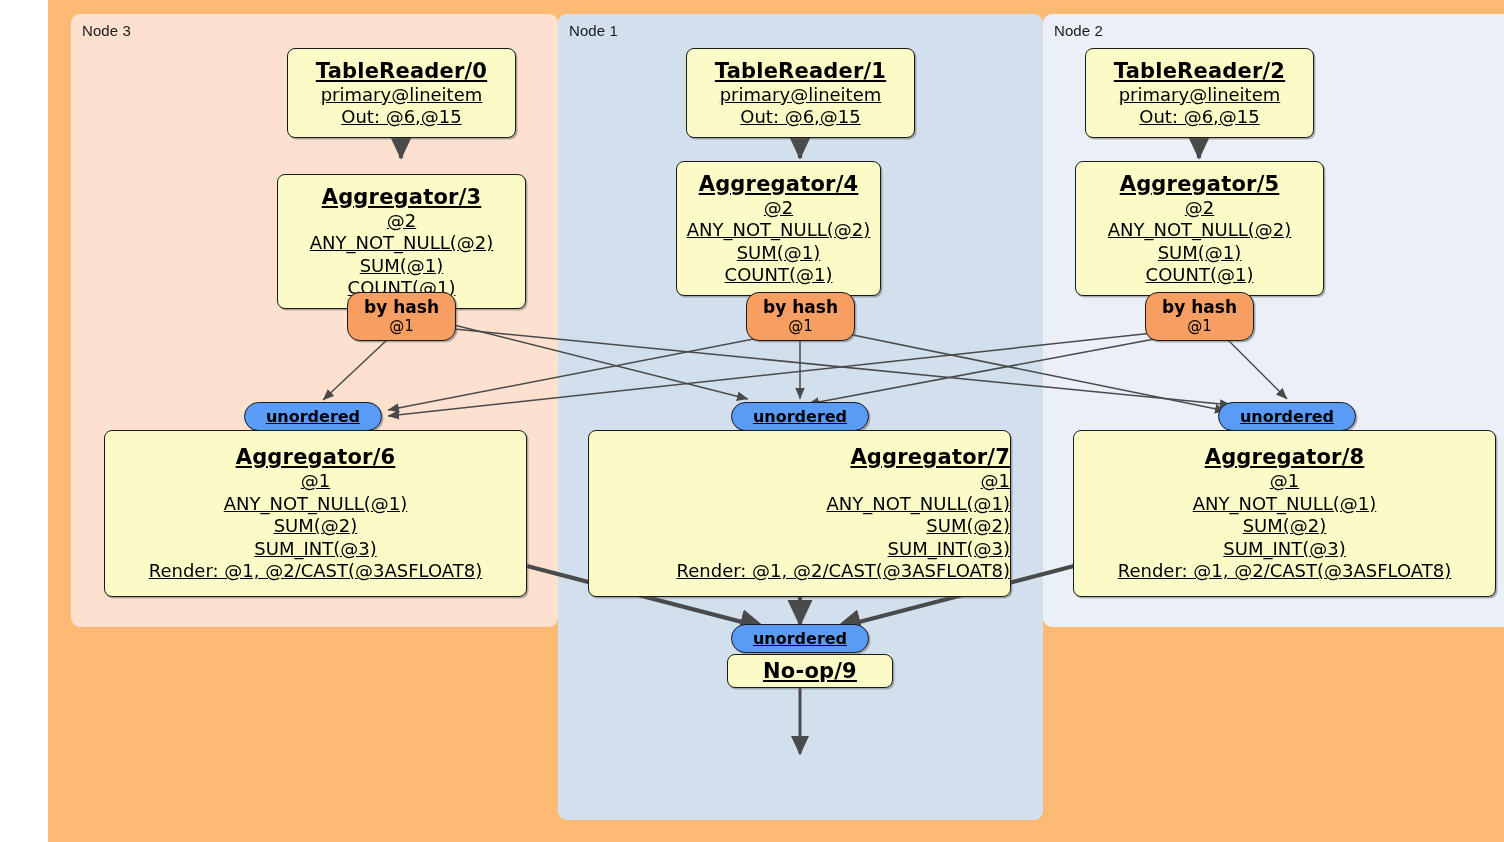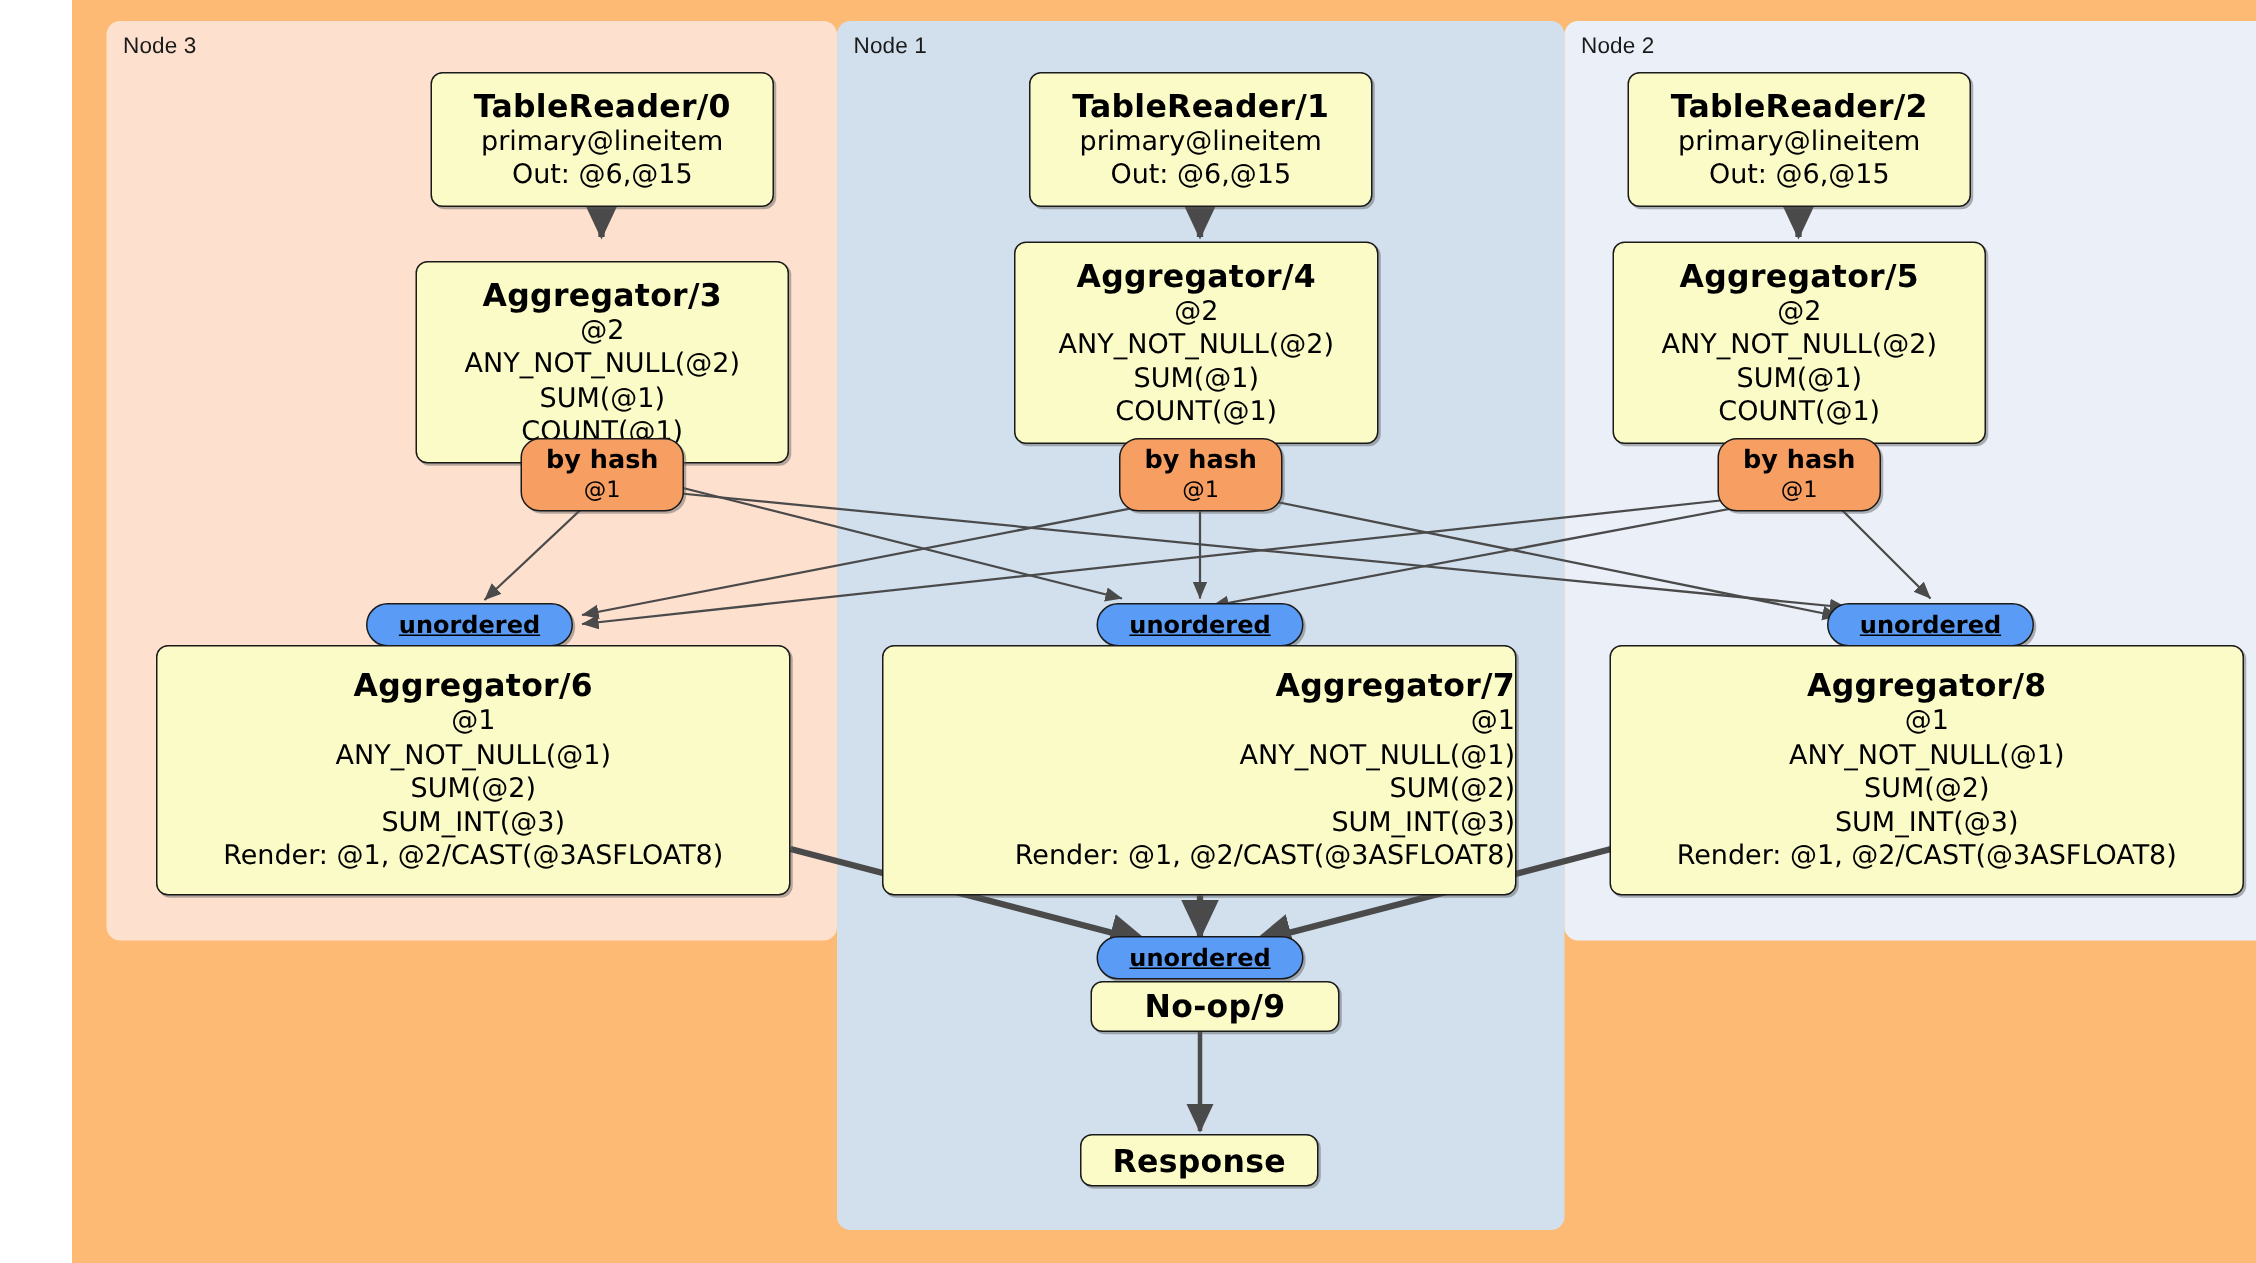--- a/index.html
+++ b/index.html
@@ -12,21 +12,21 @@
   #region-node3{left:23px;top:14px;width:487px;height:613px;background:#fde0ce;}
   #region-node1{left:510px;top:14px;width:485px;height:806px;background:#d2e0ee;}
   #region-node2{left:995px;top:14px;width:487px;height:613px;background:#eaeff8;}
 
   .edges{position:absolute;left:0;top:0;width:1504px;height:842px;pointer-events:none;}
 
   .node{position:absolute;box-sizing:border-box;border:1.6px solid #1a1a1a;
         border-radius:8px;background:#fbfbc8;
         box-shadow:1.5px 1.5px 0 rgba(90,90,90,.45);
         display:flex;flex-direction:column;align-items:center;justify-content:center;
-        text-align:center;color:#000;}
+        text-align:center;color:#000;text-decoration:underline;}
   .node .t{font-weight:bold;font-size:21px;line-height:26px;letter-spacing:.2px;}
   .node .l{font-size:18px;line-height:22.5px;font-family:"DejaVu Sans",sans-serif;}
 
   .pill{position:absolute;box-sizing:border-box;border:1.6px solid #1a1a1a;
         border-radius:30px;display:flex;flex-direction:column;
         align-items:center;justify-content:center;text-align:center;
         box-shadow:1.5px 1.5px 0 rgba(90,90,90,.45);}
   .pill.unordered{background:#5a9bf6;}
   .pill.unordered .t{font-weight:bold;font-size:16px;color:#000;line-height:18px;text-decoration:underline;}
   .pill.hash{background:#f79f62;border-radius:13px;}
@@ -106,21 +106,21 @@
     <div class="l">Out: @6,@15</div>
   </div>
 
   <div class="node" style="left:229px;top:174px;width:249px;height:135px;">
     <div class="t">Aggregator/3</div>
     <div class="l">@2</div>
     <div class="l">ANY_NOT_NULL(@2)</div>
     <div class="l">SUM(@1)</div>
     <div class="l">COUNT(@1)</div>
   </div>
-  <div class="node" style="left:628px;top:161px;width:243px;height:135px;">
+  <div class="node" style="left:628px;top:161px;width:205px;height:135px;">
     <div class="t">Aggregator/4</div>
     <div class="l">@2</div>
     <div class="l">ANY_NOT_NULL(@2)</div>
     <div class="l">SUM(@1)</div>
     <div class="l">COUNT(@1)</div>
   </div>
   <div class="node" style="left:1027px;top:161px;width:249px;height:135px;">
     <div class="t">Aggregator/5</div>
     <div class="l">@2</div>
     <div class="l">ANY_NOT_NULL(@2)</div>
@@ -177,17 +177,14 @@
   </div>
 
   <div class="pill unordered" style="left:683px;top:624px;width:138px;height:29px;">
     <div class="t">unordered</div>
   </div>
 
   <div class="node small" style="left:679px;top:654px;width:166px;height:34px;">
     <div class="t">No-op/9</div>
   </div>
 
-  <div class="node small" style="left:672px;top:756px;width:159px;height:35px;">
-    <div class="t">Response</div>
-  </div>
 
 </div>
 
 </body></html>

